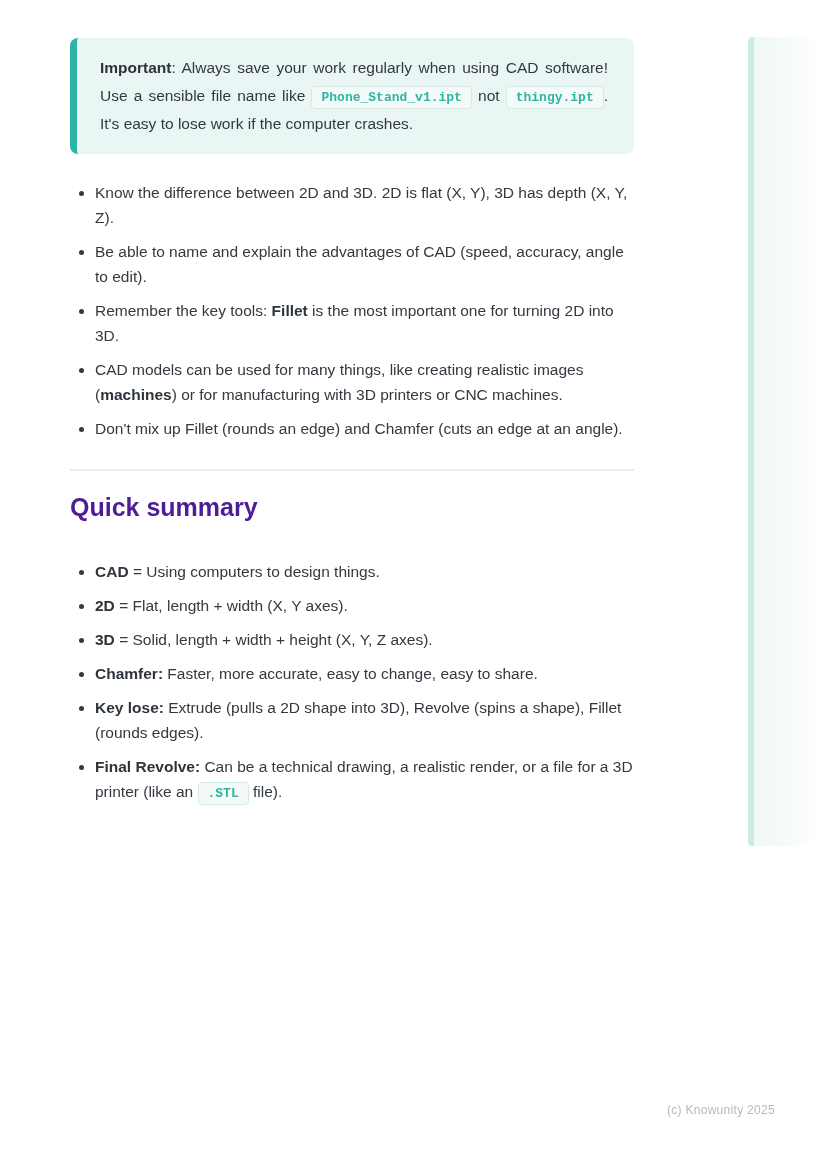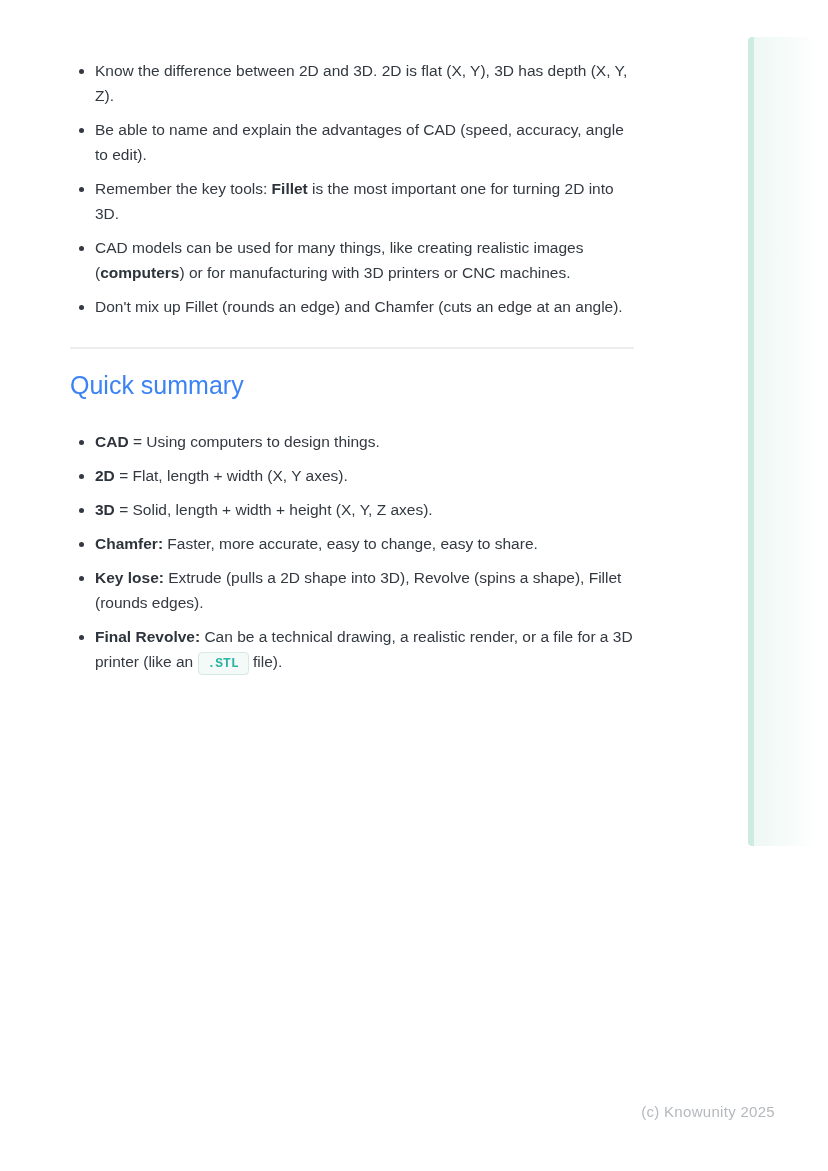--- a/index.html
+++ b/index.html
@@ -38,69 +38,72 @@
     color: #2eb4a4;
     background: #f3faf8;
     border: 1px solid #d5eae4;
     border-radius: 4px;
     padding: 2px 9px;
     vertical-align: baseline;
     white-space: nowrap;
     text-align: center;
   }
   ul.bullets {
-    margin-top: 20px;
+    margin-top: 26px;
     padding-left: 25px;
     list-style: disc outside;
     font-size: 15.5px;
     line-height: 25px;
   }
   ul.bullets li { margin-bottom: 9px; }
   ul.bullets li::marker { color: #333940; }
   hr.divider {
     border: none;
     border-top: 2px solid #ededed;
     margin-top: 28px;
   }
   h2.summary-heading {
-    margin: 22px 0 29px 0;
+    margin: 22px 0 37px 0;
     font-size: 25px;
-    font-weight: normal;
-    color: #3b82f6;
+    font-weight: bold;
+    color: #4c1d95;
   }
   ul.bullets.summary { margin-top: 0; }
   .side-panel {
     position: absolute;
     left: 748px; top: 37px;
     width: 80px; height: 809px;
     border-left: 6px solid #cdeae3;
     border-top-left-radius: 4px;
     border-bottom-left-radius: 4px;
     background: linear-gradient(90deg, #eef8f5 0%, #f8fcfb 55%, #ffffff 85%);
   }
   .footer-credit {
     position: absolute;
     top: 1103px;
     right: 53px;
-    font-size: 15px;
+    font-size: 12px;
     letter-spacing: 0.3px;
     color: #b5b9bd;
   }
 </style>
 </head>
 <body>
 
 <div class="content">
 
+  <div class="callout">
+    <p class="callout-text"><strong>Important</strong>: Always save your work regularly when using CAD software! Use a sensible file name like <span class="chip">Phone_Stand_v1.ipt</span> not <span class="chip">thingy.ipt</span>. It's easy to lose work if the computer crashes.</p>
+  </div>
 
   <ul class="bullets">
       <li>Know the difference between 2D and 3D. 2D is flat (X, Y), 3D has depth (X, Y, Z).</li>
       <li>Be able to name and explain the advantages of CAD (speed, accuracy, angle to edit).</li>
       <li>Remember the key tools: <strong>Fillet</strong> is the most important one for turning 2D into 3D.</li>
-      <li>CAD models can be used for many things, like creating realistic images (<strong>computers</strong>) or for manufacturing with 3D printers or CNC machines.</li>
+      <li>CAD models can be used for many things, like creating realistic images (<strong>machines</strong>) or for manufacturing with 3D printers or CNC machines.</li>
       <li>Don't mix up Fillet (rounds an edge) and Chamfer (cuts an edge at an angle).</li>
     </ul>
 
   <hr class="divider">
 
   <h2 class="summary-heading">Quick summary</h2>
 
   <ul class="bullets summary">
       <li><strong>CAD</strong> = Using computers to design things.</li>
       <li><strong>2D</strong> = Flat, length + width (X, Y axes).</li>

